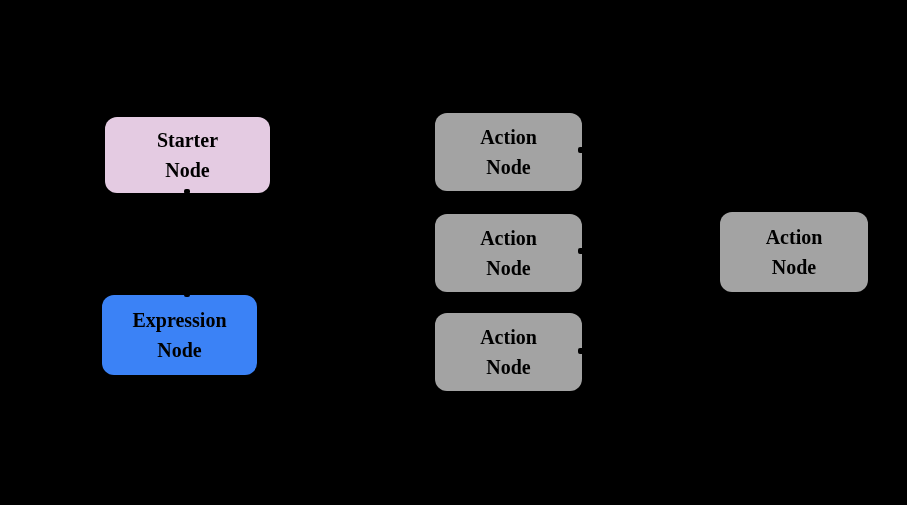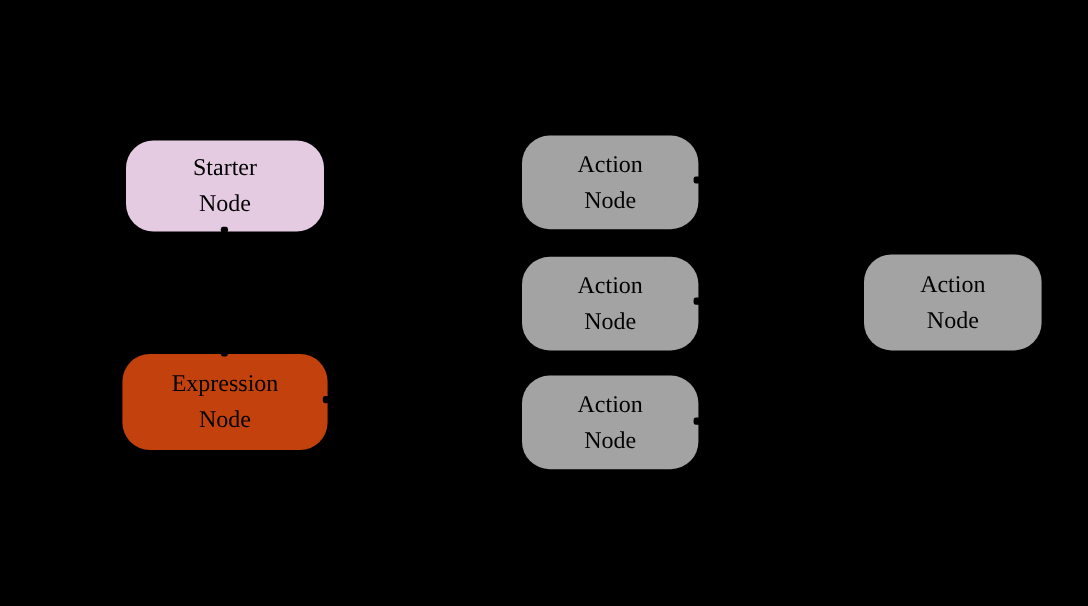--- a/index.html
+++ b/index.html
@@ -10,41 +10,41 @@
   .canvas {
     position: relative;
     width: 907px;
     height: 505px;
     background: #000000;
     overflow: hidden;
     font-family: "Liberation Serif", serif;
   }
   .node {
     position: absolute;
-    border-radius: 23px;
+    border-radius: 12px;
     display: flex;
     flex-direction: column;
     align-items: center;
     justify-content: center;
     text-align: center;
     color: #000000;
-    font-weight: 400;
+    font-weight: 700;
     font-size: 20px;
     line-height: 30px;
   }
   .node .line { display: block; }
   .node-starter {
     left: 105px; top: 117px;
     width: 165px; height: 76px;
     background: #e4cbe2;
   }
   .node-expression {
     left: 102px; top: 295px;
-    width: 171px; height: 80px;
-    background: #c2410c;
+    width: 155px; height: 80px;
+    background: #3b82f6;
     text-align: center;
   }
   .node-action { background: #a3a3a3; }
   .node-action-1 { left: 435px; top: 113px; width: 147px; height: 78px; }
   .node-action-2 { left: 435px; top: 214px; width: 147px; height: 78px; }
   .node-action-3 { left: 435px; top: 313px; width: 147px; height: 78px; }
   .node-action-4 { left: 720px; top: 212px; width: 148px; height: 80px; }
   .connector-dot {
     position: absolute;
     width: 6px; height: 6px;

